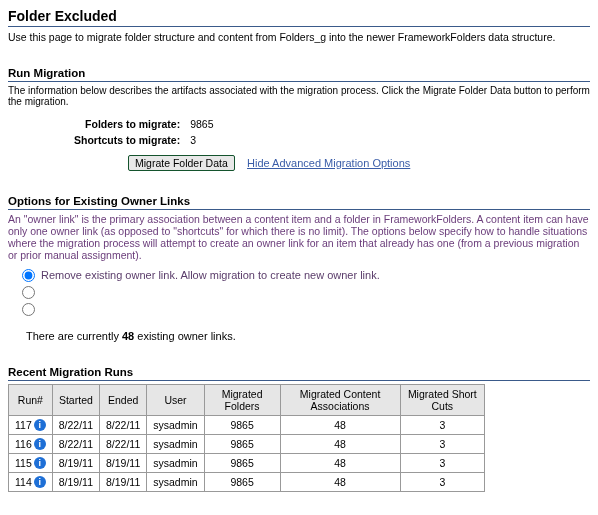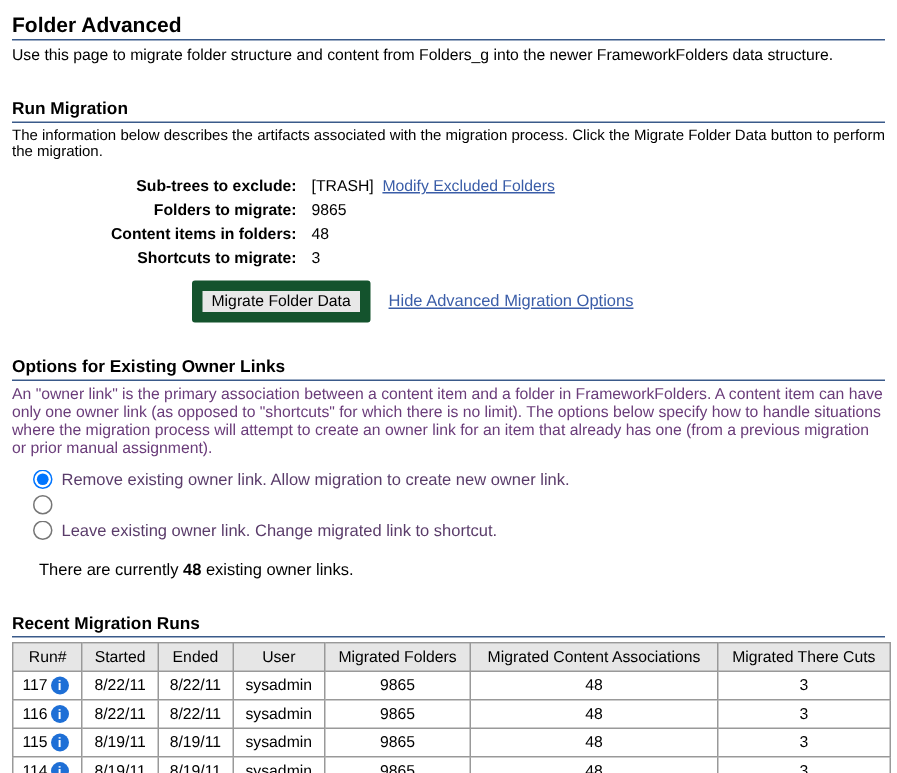--- a/index.html
+++ b/index.html
@@ -5,54 +5,46 @@
 body{font-family:Arial,Helvetica,sans-serif;font-size:11px;color:#000;margin:0;padding:8px;background:#fff}
 .page-title{font-weight:bold;font-size:14px;border-bottom:1px solid #3a5a8a;padding-bottom:2px;margin-bottom:4px}
 .page-desc{font-size:10.5px;margin-bottom:12px}
 .section-title{font-weight:bold;font-size:11.5px;border-bottom:1px solid #3a5a8a;padding-bottom:2px;margin-bottom:3px;margin-top:24px}
 .section-desc{font-size:10px;margin-bottom:8px}
 .info-table{margin-left:60px;margin-bottom:6px}
 .info-table td{padding:1px 4px;font-size:10.5px}
 .info-table td.lbl{text-align:right;font-weight:bold}
 a{color:#3a5da8;text-decoration:underline;cursor:pointer}
 .btn-row{margin-left:120px;margin-bottom:8px}
-button.migrate{font-size:10.5px;padding:1px 6px;border:7px solid #14532d;background:#e8e8e8;border-radius:2px;cursor:pointer}
+button.migrate{font-size:10.5px;padding:1px 6px;border:1px solid #14532d;background:#e8e8e8;border-radius:2px;cursor:pointer}
 .purple{color:#6a3c7a;font-size:10.5px}
 .radio-block{margin-left:14px;margin-top:6px}
-.radio-row{display:flex;align-items:center;padding:2px 0;color:#5a3c6a}
+.radio-row{display:flex;align-items:flex-start;padding:2px 0;color:#5a3c6a}
 .radio-row input{margin:0 6px 0 0}
 .count-line{margin:12px 0 12px 18px}
-table.grid{border-collapse:collapse;width:586px;font-size:10.5px}
+table.grid{border-collapse:collapse;width:477px;font-size:10.5px}
 table.grid th,table.grid td{border:1px solid #999;padding:3px 6px;text-align:center}
 table.grid th{background:#e6e6e6;font-weight:normal}
 .run-cell{display:flex;align-items:center;justify-content:flex-start;gap:2px}
 .info-icon{display:inline-flex;width:12px;height:12px;border-radius:50%;background:#1e6fd6;color:#fff;font-size:9px;font-weight:bold;align-items:center;justify-content:center;line-height:1;cursor:pointer}
 </style>
 </head>
 <body>
 
-<div class="page-title">Folder Advanced</div>
+<div class="page-title">Folder Excluded</div>
 <div class="page-desc">Use this page to migrate folder structure and content from Folders_g into the newer FrameworkFolders data structure.</div>
 
 <div class="section-title">Run Migration</div>
 <div class="section-desc">The information below describes the artifacts associated with the migration process. Click the Migrate Folder Data button to perform the migration.</div>
 
 <table class="info-table">
   <tbody id="info-rows">
       <tr>
-        <td class="lbl">Sub-trees to exclude:</td>
-        <td>[TRASH]&nbsp;&nbsp;<a>Modify Excluded Folders</a></td>
-      </tr>
-      <tr>
         <td class="lbl">Folders to migrate:</td>
         <td>9865</td>
-      </tr>
-      <tr>
-        <td class="lbl">Content items in folders:</td>
-        <td>48</td>
       </tr>
       <tr>
         <td class="lbl">Shortcuts to migrate:</td>
         <td>3</td>
       </tr>
     </tbody>
 </table>
 
 <div class="btn-row">
   <button class="migrate">Migrate Folder Data</button>
@@ -66,39 +58,38 @@
 <div class="radio-block" id="radio-block">
     <label class="radio-row">
       <input type="radio" name="own" checked="" style="">
       <span>Remove existing owner link. Allow migration to create new owner link.</span>
     </label>
     <label class="radio-row">
       <input type="radio" name="own" style="">
     </label>
     <label class="radio-row">
       <input type="radio" name="own" style="">
-      <span>Leave existing owner link. Change migrated link to shortcut.</span>
     </label>
   </div>
 
 <div class="count-line">
   <span>There are currently </span><b>48</b><span> existing owner links.</span>
 </div>
 
 <div class="section-title">Recent Migration Runs</div>
 <table class="grid">
   <thead>
       <tr id="recent-head">
         <th>Run#</th>
         <th>Started</th>
         <th>Ended</th>
         <th>User</th>
         <th>Migrated Folders</th>
         <th>Migrated Content Associations</th>
-        <th>Migrated There Cuts</th>
+        <th>Migrated Short Cuts</th>
       </tr>
     </thead>
   <tbody id="recent-body">
       <tr>
         <td>
           <div class="run-cell">
             <span>117</span>
             <span class="info-icon">i</span>
           </div>
         </td>

